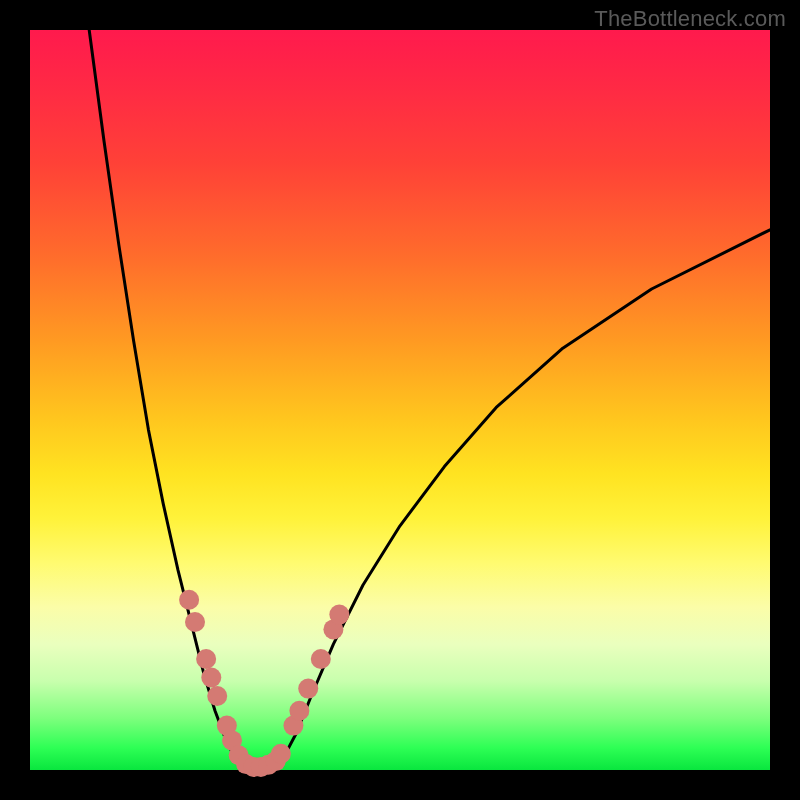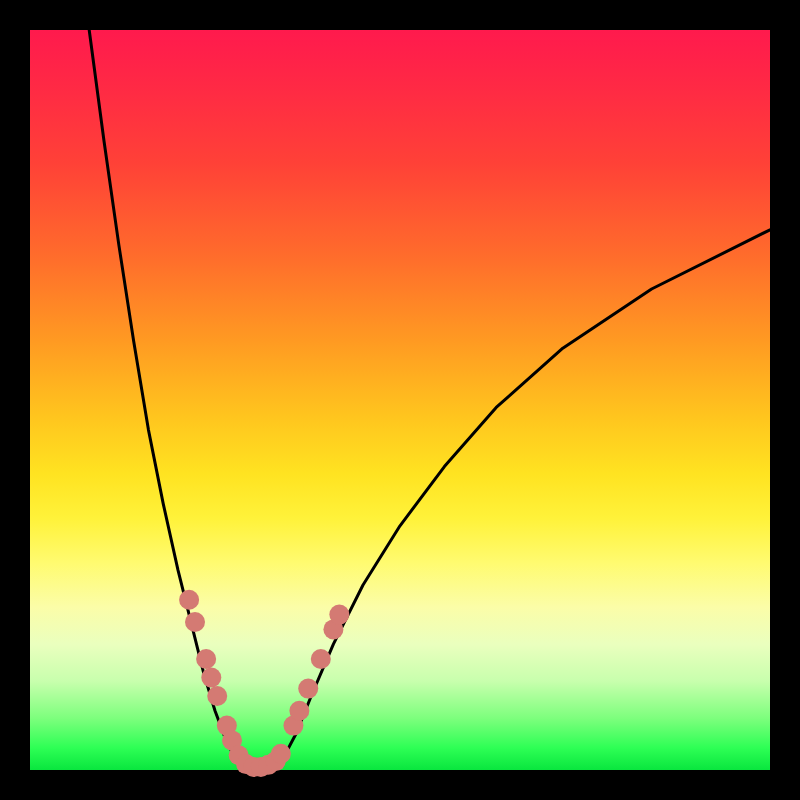--- a/index.html
+++ b/index.html
@@ -90,13 +90,14 @@
           <circle cx="250.86" cy="723.72" r="10" class="marker"></circle>
           <circle cx="263.44" cy="695.60" r="10" class="marker"></circle>
           <circle cx="269.36" cy="680.80" r="10" class="marker"></circle>
           <circle cx="278.24" cy="658.60" r="10" class="marker"></circle>
           <circle cx="290.82" cy="629.00" r="10" class="marker"></circle>
           <circle cx="303.40" cy="599.40" r="10" class="marker"></circle>
           <circle cx="309.32" cy="584.60" r="10" class="marker"></circle>
         </g>
     </svg>
   </div>
+  <div class="watermark">TheBottleneck.com</div>
 </div>
 
 </body></html>

